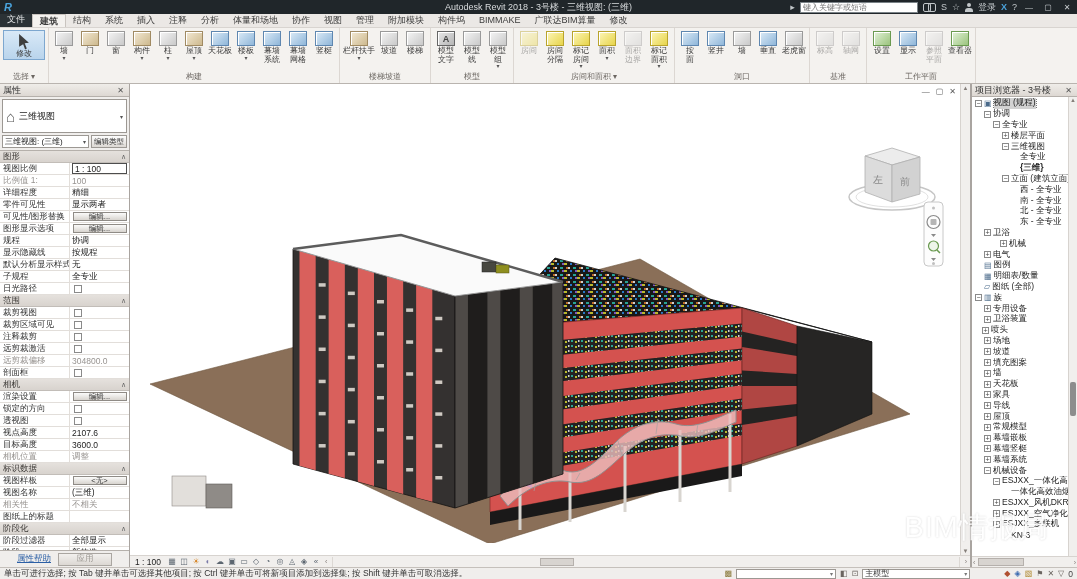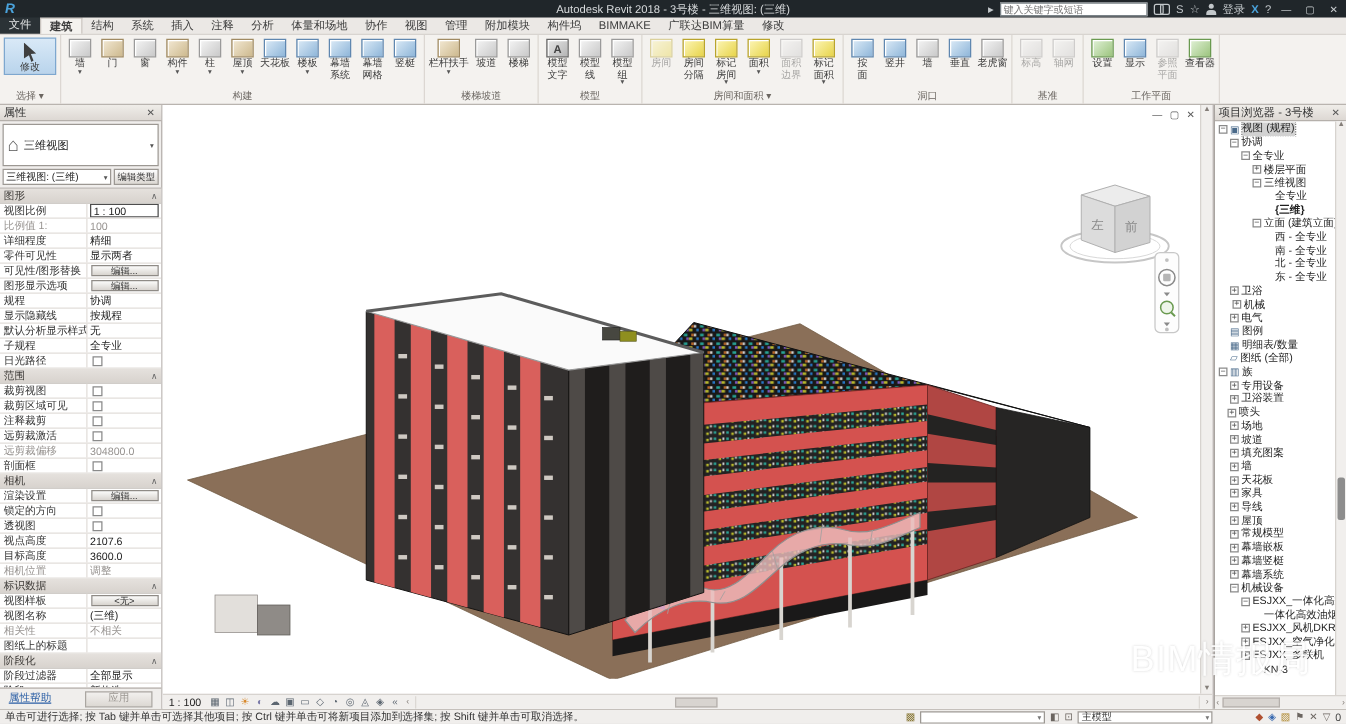--- a/index.html
+++ b/index.html
@@ -56,21 +56,21 @@
   #prop-grid{flex:1;overflow:hidden;border-top:1px solid #b5b0ab;background:#fff;}
   .prow{display:flex;height:12px;border-bottom:1px solid #e2deda;font-size:8.5px;align-items:center;}
   .prow .pl{width:70px;padding-left:3px;color:#333;border-right:1px solid #e2deda;overflow:hidden;white-space:nowrap;height:100%;display:flex;align-items:center;}
   .prow .pv{flex:1;padding:0 2px;color:#222;overflow:hidden;white-space:nowrap;display:flex;align-items:center;height:100%;}
   .prow.gray .pl,.prow.gray .pv{color:#979390;}
   .psec{height:12px;background:linear-gradient(#e5e1dd,#d8d3ce);border-bottom:1px solid #c2bdb8;font-size:8.5px;color:#3d3a37;display:flex;align-items:center;padding:0 3px;}
   .psec .caret{margin-left:auto;font-size:7px;color:#666;}
   .pbtn{margin:5px auto;width:54px;height:9px;border:1px solid #8f8b86;background:linear-gradient(#fbfbfa,#d8d4cf);font-size:7.5px;display:flex;align-items:center;justify-content:center;color:#333;}
   .pv .selbox{border:1px solid #4d4d4d;background:#fff;padding:0 2px;height:11px;display:flex;align-items:center;flex:1;}
   .cbx{width:8px;height:8px;border:1px solid #8a8a8a;background:#fff;margin-left:2px;}
-  #props-foot{height:17px;display:flex;align-items:center;padding:0 7px;background:#f0eeec;border-top:1px solid #b5b0ab;}
+  #props-foot{height:17px;display:flex;align-items:center;padding:0 17px;background:#f0eeec;border-top:1px solid #b5b0ab;}
   #prop-help{color:#2b5fa5;text-decoration:underline;font-size:8.5px;}
   #apply-btn{margin-left:auto;width:54px;height:13px;border:1px solid #aaa6a1;background:linear-gradient(#f2f0ee,#dcd8d3);color:#9b9causes792;color:#9b9792;font-size:8.5px;display:flex;align-items:center;justify-content:center;}
   
   #canvas{flex:1;position:relative;background:#fff;overflow:hidden;border-right:1px solid #a9a4a0;}
   #bsvg{position:absolute;left:0;top:0;}
   #vwin-ctl{position:absolute;top:3px;right:14px;display:flex;gap:6px;color:#5a5a5a;font-size:8px;}
   #vscroll{position:absolute;right:0;top:0;bottom:12px;width:10px;background:#f1efed;border-left:1px solid #d7d3cf;display:flex;flex-direction:column;align-items:center;justify-content:space-between;font-size:6px;color:#857 personally;color:#857f7a;padding:1px 0;}
   #canvas-bottom{position:absolute;left:0;right:0;bottom:0;height:12px;background:#f1efed;border-top:1px solid #d7d3cf;display:flex;align-items:center;padding:0 2px;gap:2px;}
   #vcb-scale{font-size:8.5px;color:#222;padding:0 3px;white-space:nowrap;}
   .vcbi{width:12px;height:10px;font-size:8px;line-height:10px;text-align:center;color:#5c6670;}
@@ -759,21 +759,21 @@
           <span class="lab">北 - 全专业</span>
         </div>
         <div class="trow" style="padding-left: 39px;">
           <span class="spc"></span>
           <span class="lab">东 - 全专业</span>
         </div>
         <div class="trow" style="padding-left: 12px;">
           <span class="exp">+</span>
           <span class="lab">卫浴</span>
         </div>
-        <div class="trow" style="padding-left: 14px;">
+        <div class="trow" style="padding-left: 28px;">
           <span class="exp">+</span>
           <span class="lab">机械</span>
         </div>
         <div class="trow" style="padding-left: 12px;">
           <span class="exp">+</span>
           <span class="lab">电气</span>
         </div>
         <div class="trow" style="padding-left: 3px;">
           <span class="spc"></span>
           <span class="tico">▤</span>

